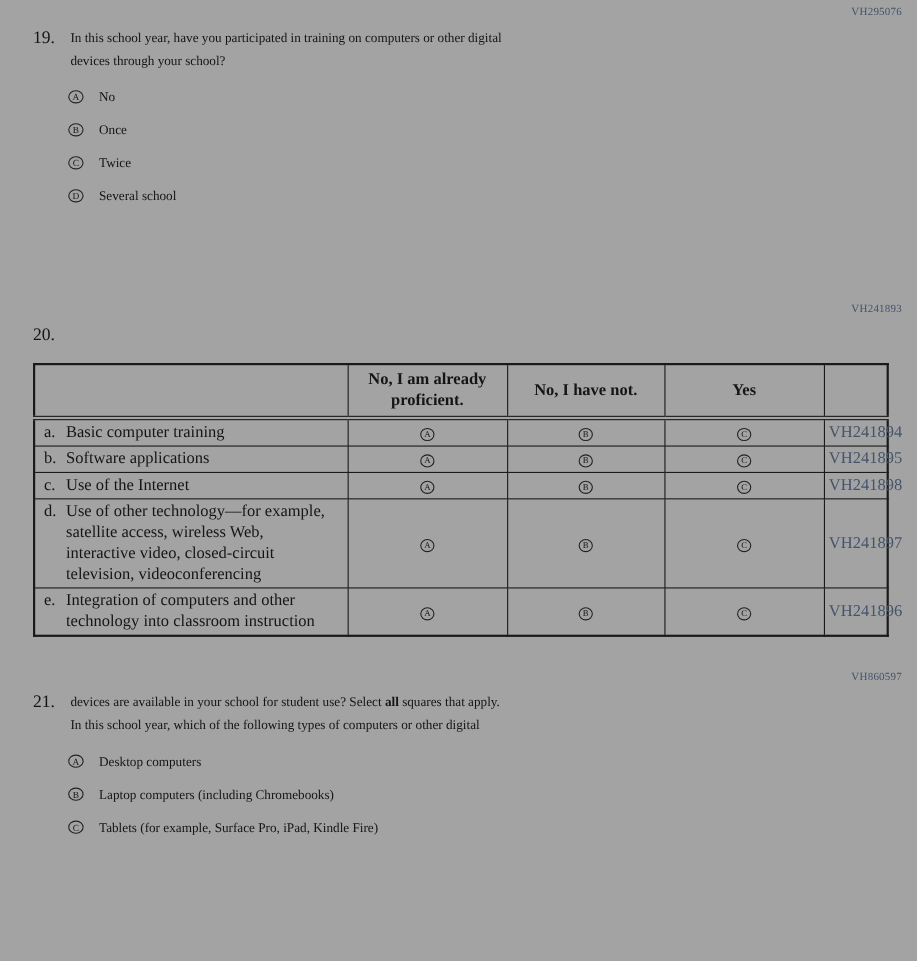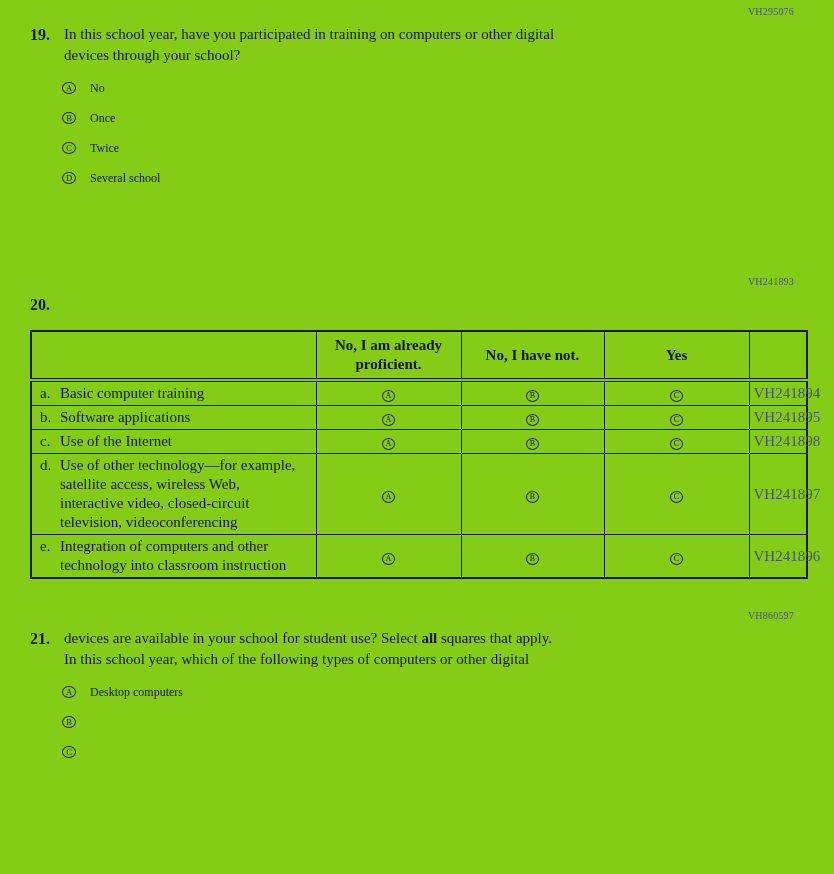--- a/index.html
+++ b/index.html
@@ -1,32 +1,32 @@
 <!DOCTYPE html>
 <html><head>
 <meta charset="utf-8">
 <style>
   html, body { margin: 0; padding: 0; background: #ffffff; }
   .page {
     position: relative;
     width: 834px;
     height: 874px;
     box-sizing: border-box;
-    padding: 6px 40px 0 30px;
-    background: #84cc16;
+    padding: 6px 14px 0 30px;
+    background: #a3a3a3;
     font-family: "Liberation Serif", serif;
     color: #151515;
     overflow: hidden;
   }
   .code-line { text-align: right; font-size: 10px; line-height: 12px; }
   .vh-code { color: #44546a; letter-spacing: 0.2px; }
 
   .question { display: flex; margin-top: 6px; }
-  .qnum { font-weight: bold; width: 34px; flex: none; font-size: 16px; line-height: 21px; }
-  .qtext { font-size: 15px; line-height: 21px; }
+  .qnum { font-weight: normal; width: 34px; flex: none; font-size: 16px; line-height: 21px; }
+  .qtext { font-size: 12px; line-height: 21px; }
   .qline b { font-weight: bold; }
 
   .options { margin-top: 14px; padding-left: 32px; }
   .option { display: flex; align-items: center; height: 16px; margin-bottom: 14px; }
   .bubble {
     display: inline-flex; align-items: center; justify-content: center;
     width: 14px; height: 12.5px; flex: none;
     border: 1.2px solid #222222; border-radius: 50%;
     font-size: 8.5px; line-height: 1; color: #151515;
     box-sizing: border-box;
@@ -192,20 +192,22 @@
         <div class="qline">In this school year, which of the following types of computers or other digital</div>
       </div>
     </div>
     <div class="options">
       <div class="option">
         <span class="bubble">A</span>
         <span class="option-label">Desktop computers</span>
       </div>
       <div class="option">
         <span class="bubble">B</span>
+        <span class="option-label">Laptop computers (including Chromebooks)</span>
       </div>
       <div class="option">
         <span class="bubble">C</span>
+        <span class="option-label">Tablets (for example, Surface Pro, iPad, Kindle Fire)</span>
       </div>
     </div>
   </div>
 
 </div>
 
 </body></html>

